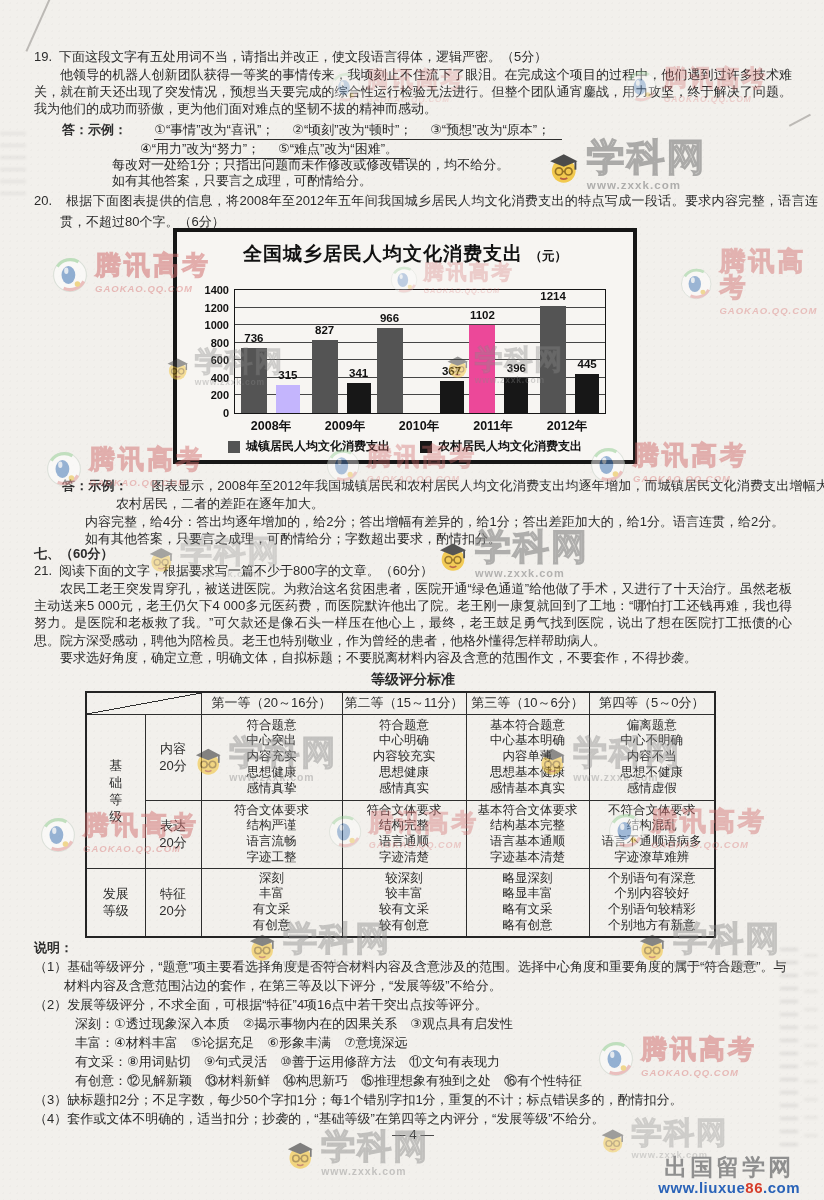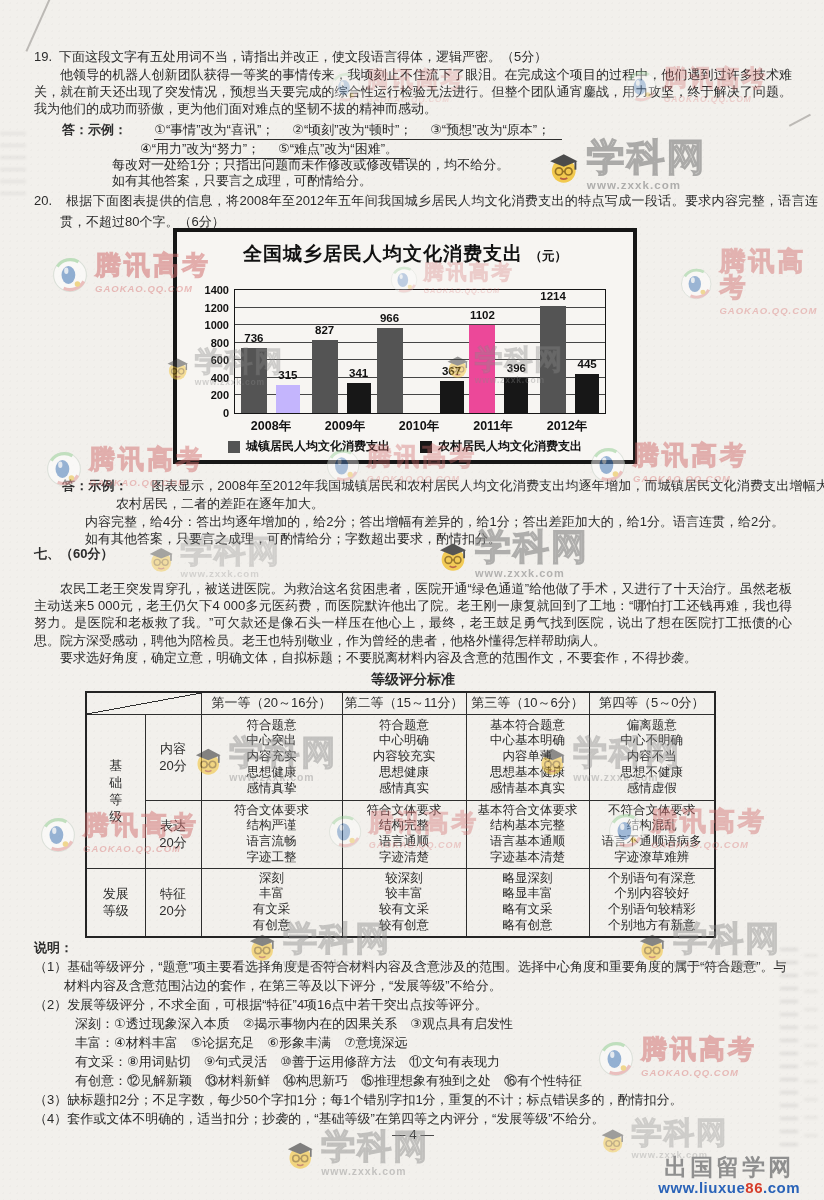--- a/index.html
+++ b/index.html
@@ -192,20 +192,24 @@
   <div class="abs hang54 just" style="left:62px;top:477px;width:726px;line-height:17.5px;">
     <span class="anslabel">答：示例：</span>
     <span style="display:inline-block;width:16px;"></span>
     <span>图表显示，2008年至2012年我国城镇居民和农村居民人均文化消费支出均逐年增加，而城镇居民文化消费支出增幅大于农村居民，二者的差距在逐年加大。</span>
   </div>
   <div class="abs" style="left:85px;top:513px;width:707px;">内容完整，给4分：答出均逐年增加的，给2分；答出增幅有差异的，给1分；答出差距加大的，给1分。语言连贯，给2分。</div>
   <div class="abs" style="left:85px;top:530px;width:707px;">如有其他答案，只要言之成理，可酌情给分；字数超出要求，酌情扣分。</div>
 
   <div class="abs bold" style="left:34px;top:545px;">七、（60分）</div>
 
+  <div class="abs qline" style="left:34px;top:562px;width:758px;">
+    <span class="qnum">21.</span>
+    <span>阅读下面的文字，根据要求写一篇不少于800字的文章。（60分）</span>
+  </div>
   <p class="abs passage just" style="left:34px;top:580px;width:758px;line-height:17.2px;">农民工老王突发胃穿孔，被送进医院。为救治这名贫困患者，医院开通“绿色通道”给他做了手术，又进行了十天治疗。虽然老板主动送来5 000元，老王仍欠下4 000多元医药费，而医院默许他出了院。老王刚一康复就回到了工地：“哪怕打工还钱再难，我也得努力。是医院和老板救了我。”可欠款还是像石头一样压在他心上，最终，老王鼓足勇气找到医院，说出了想在医院打工抵债的心思。院方深受感动，聘他为陪检员。老王也特别敬业，作为曾经的患者，他格外懂得怎样帮助病人。</p>
   <div class="abs" style="left:34px;top:649px;width:758px;text-indent:26px;">要求选好角度，确定立意，明确文体，自拟标题；不要脱离材料内容及含意的范围作文，不要套作，不得抄袭。</div>
 
   <div class="abs bold" style="left:34px;top:671px;width:758px;text-align:center;font-size:14px;">等级评分标准</div>
   <table class="abs" id="rubric-table" style="left:85px;top:691px;">
     <colgroup>
       <col style="width:59px">
         <col style="width:56px">
         <col style="width:141px">
       <col style="width:124px">

